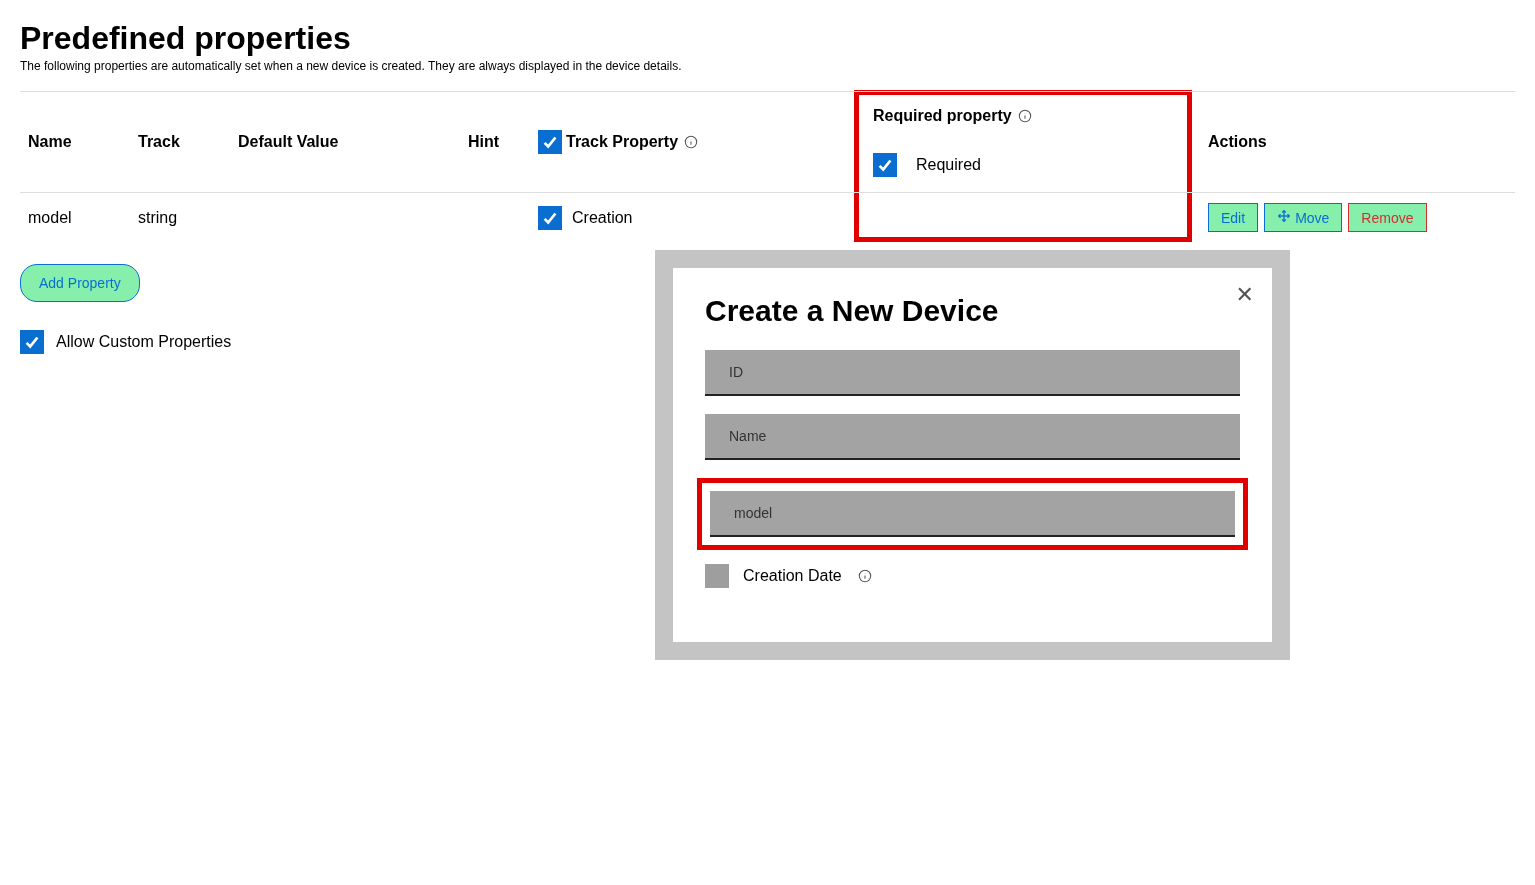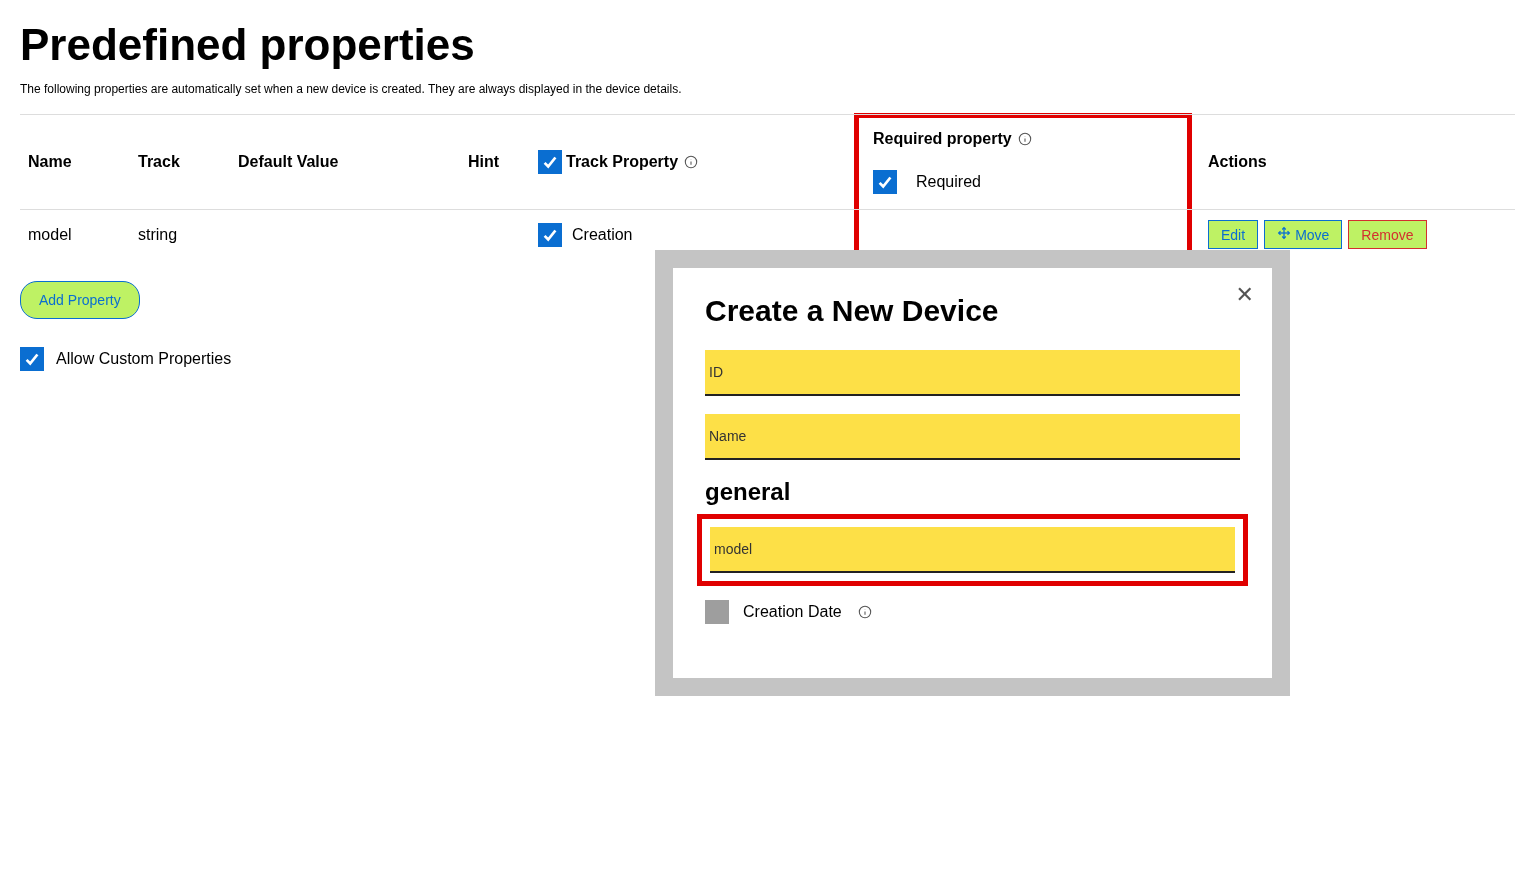--- a/index.html
+++ b/index.html
@@ -3,23 +3,23 @@
   <meta charset="utf-8">
   <style>
     * { box-sizing: border-box; margin: 0; padding: 0; }
     body {
       font-family: -apple-system, BlinkMacSystemFont, "Segoe UI", Arial, sans-serif;
       padding: 20px;
       color: #000;
       background: #fff;
     }
     h1 {
-      font-size: 44px;
+      font-size: 32px;
       font-weight: 700;
-      margin-bottom: 12px;
+      margin-bottom: 2px;
     }
     .subtitle {
       font-size: 12px;
       margin-bottom: 18px;
       color: #000;
     }
     .table {
       width: 100%;
       border-collapse: collapse;
     }
@@ -79,21 +79,21 @@
       fill: none;
       stroke: #555;
       stroke-width: 1.2;
     }
     .btn {
       display: inline-flex;
       align-items: center;
       justify-content: center;
       padding: 5px 12px;
       font-size: 14px;
-      background: #bef264;
+      background: #86efac;
       cursor: pointer;
       border: 1.5px solid;
     }
     .btn-blue {
       border-color: #0a6ed1;
       color: #0a6ed1;
     }
     .btn-red {
       border-color: #d32f2f;
       color: #d32f2f;
@@ -148,24 +148,24 @@
       font-size: 22px;
       color: #555;
       cursor: pointer;
     }
     .dialog h2 {
       font-size: 30px;
       font-weight: 700;
       margin-bottom: 22px;
     }
     .dialog-field {
-      background: #fde047;
+      background: #a3a3a3;
       border: none;
       border-bottom: 2px solid #222;
-      padding: 14px 4px;
+      padding: 14px 24px;
       font-size: 14px;
       color: #333;
       margin-bottom: 18px;
     }
     .dialog-section-title {
       font-size: 24px;
       font-weight: 700;
       margin: 8px 0 8px 0;
     }
     .highlight-field-wrap {
@@ -244,21 +244,21 @@
           <div class="th-inner">
             <span>Required property</span>
             <span class="info-icon">
               <svg viewBox="0 0 16 16">
                   <circle cx="8" cy="8" r="6.5"></circle>
                   <line x1="8" y1="5" x2="8" y2="5.5"></line>
                   <line x1="8" y1="7.5" x2="8" y2="11"></line>
                 </svg>
             </span>
           </div>
-          <div class="checkbox-cell" style="margin-top:22px; font-weight:400;gap:19px;">
+          <div class="checkbox-cell" style="margin-top:28px; font-weight:400;gap:19px;">
             <span class="checkbox">
               <svg viewBox="0 0 20 20">
                   <polyline points="4,11 8,15 16,5"></polyline>
                 </svg>
             </span>
             <span>Required</span>
           </div>
         </div>
       </th>
       <th class="col-actions">Actions</th>
@@ -321,21 +321,20 @@
     <span class="dialog-close">✕</span>
     <h2>Create a New Device</h2>
 
     <div class="dialog-field">
       <span>ID</span>
     </div>
     <div class="dialog-field">
       <span>Name</span>
     </div>
 
-    <div class="dialog-section-title">general</div>
 
     <div class="highlight-red highlight-field-wrap">
       <div class="dialog-field">
         <span>model</span>
       </div>
     </div>
 
     <div class="creation-date">
       <span class="gray-box"></span>
       <span>Creation Date</span>

